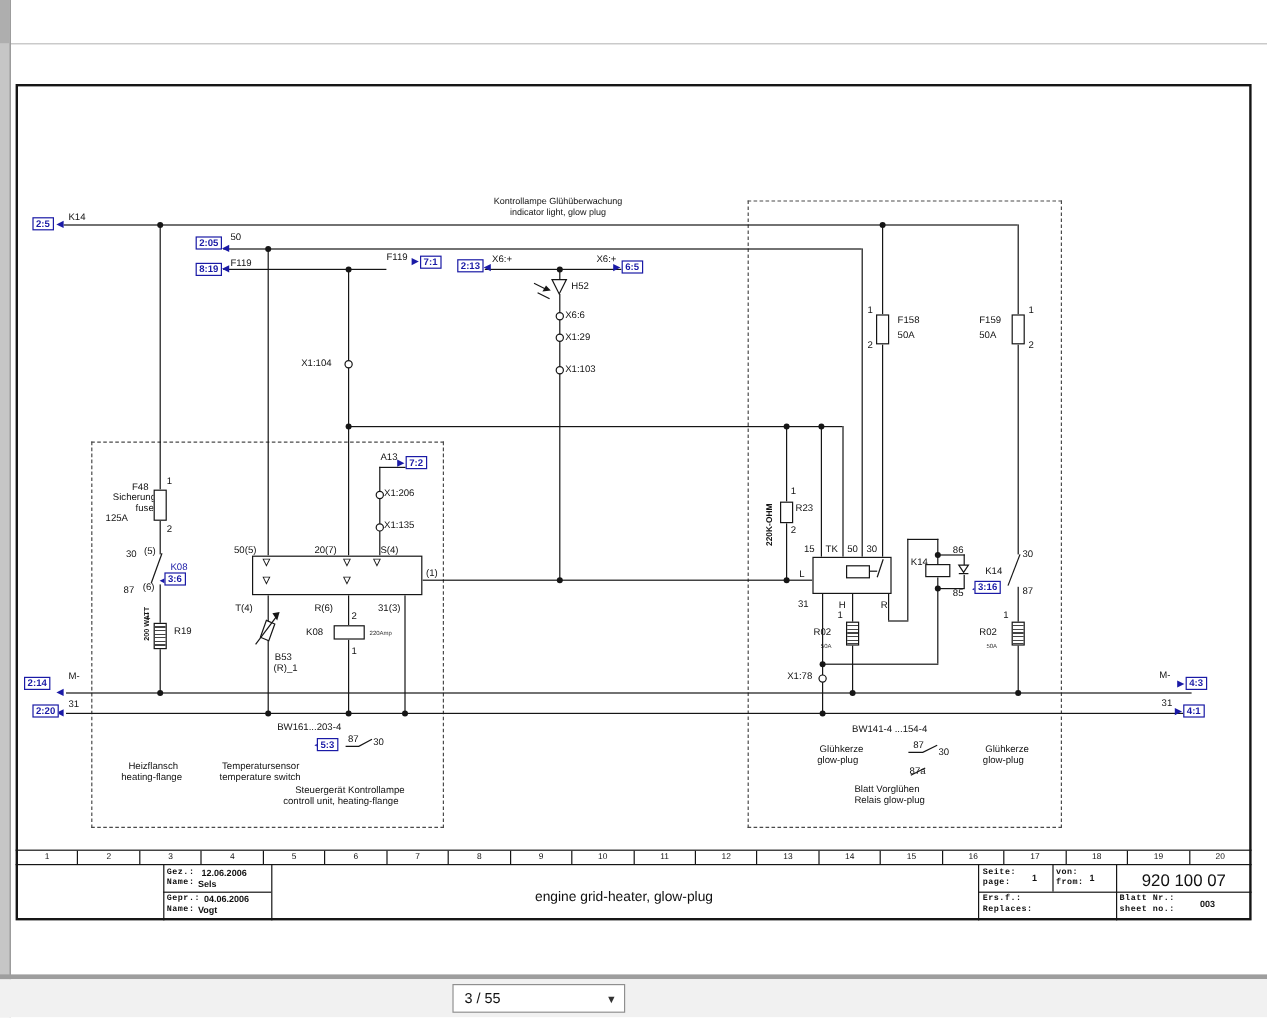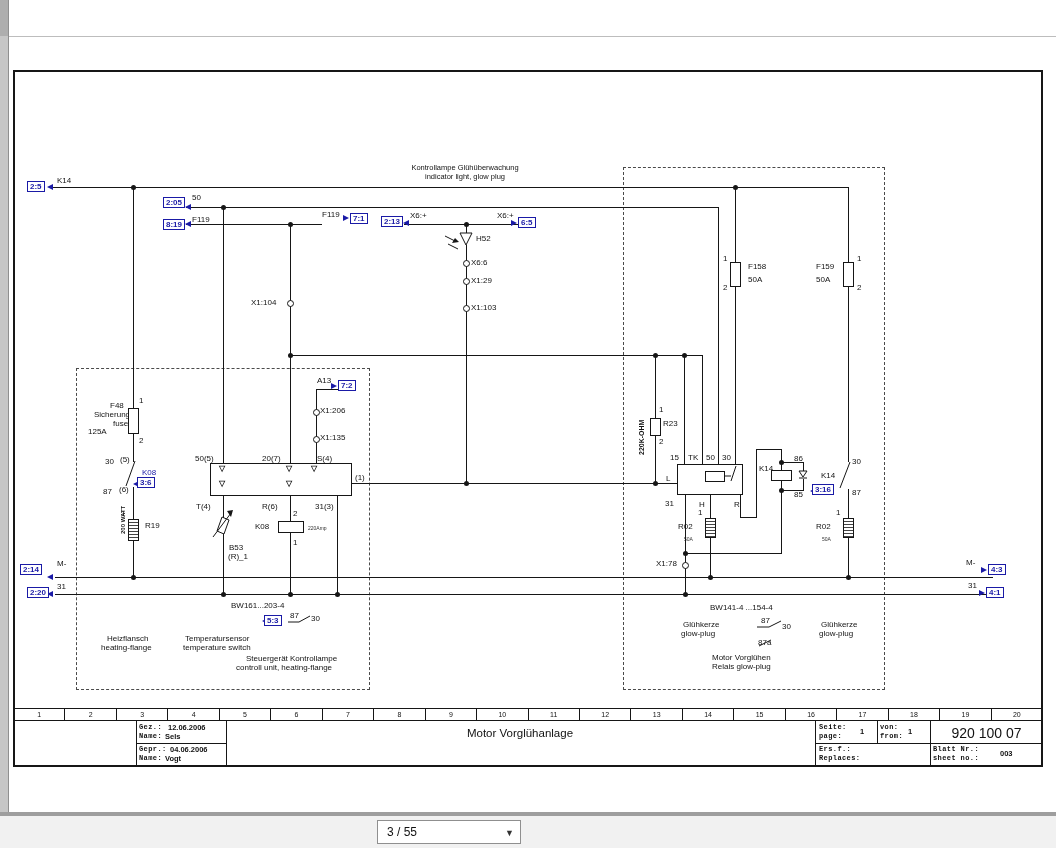--- a/index.html
+++ b/index.html
@@ -289,21 +289,21 @@
   <b class="lbl t5" style="left:822px;top:536px">50A</b>
   <b class="lbl" style="left:656px;top:559px">X1:78</b>
   <b class="lbl" style="left:710px;top:603px">BW141-4 ...154-4</b>
   <b class="lbl" style="left:683px;top:620px">Glühkerze</b>
   <b class="lbl" style="left:681px;top:629px">glow-plug</b>
   <b class="lbl" style="left:821px;top:620px">Glühkerze</b>
   <b class="lbl" style="left:819px;top:629px">glow-plug</b>
   <b class="lbl" style="left:761px;top:616px">87</b>
   <b class="lbl" style="left:782px;top:622px">30</b>
   <b class="lbl" style="left:758px;top:638px">87a</b>
-  <b class="lbl" style="left:712px;top:653px">Motor Vorglühen</b>
+  <b class="lbl" style="left:712px;top:653px">Blatt Vorglühen</b>
   <b class="lbl" style="left:712px;top:662px">Relais glow-plug</b>
   <b class="lbl" style="left:57px;top:559px">M-</b>
   <b class="lbl" style="left:57px;top:582px">31</b>
   <b class="lbl" style="left:966px;top:558px">M-</b>
   <b class="lbl" style="left:968px;top:581px">31</b>
 
   <div class="fline" style="left:13px;top:708px;width:1030px;height:1px"></div>
   <div class="fline" style="left:13px;top:720px;width:1030px;height:1px"></div>
   <div id="ruler">
       <span class="rcell">1</span>
@@ -337,21 +337,21 @@
 
   <b class="mono" style="position:absolute;left:139px;top:723px">Gez.:</b>
   <b class="tv" style="position:absolute;left:168px;top:723px">12.06.2006</b>
   <b class="mono" style="position:absolute;left:139px;top:732px">Name:</b>
   <b class="tv" style="position:absolute;left:165px;top:732px">Sels</b>
   <b class="mono" style="position:absolute;left:139px;top:745px">Gepr.:</b>
   <b class="tv" style="position:absolute;left:170px;top:745px">04.06.2006</b>
   <b class="mono" style="position:absolute;left:139px;top:754px">Name:</b>
   <b class="tv" style="position:absolute;left:165px;top:754px">Vogt</b>
 
-  <div style="position:absolute;left:230px;top:727px;width:580px;text-align:center;font-size:11.5px;color:#111">Motor Vorglühanlage</div>
+  <div style="position:absolute;left:230px;top:742px;width:580px;text-align:center;font-size:11.5px;color:#111">engine grid-heater, glow-plug</div>
 
   <b class="mono" style="position:absolute;left:819px;top:723px">Seite:</b>
   <b class="mono" style="position:absolute;left:819px;top:732px">page:</b>
   <b class="tv" style="position:absolute;left:860px;top:727px">1</b>
   <b class="mono" style="position:absolute;left:880px;top:723px">von:</b>
   <b class="mono" style="position:absolute;left:880px;top:732px">from:</b>
   <b class="tv" style="position:absolute;left:908px;top:727px">1</b>
   <div style="position:absolute;left:930px;top:725px;width:113px;text-align:center;font-size:14px;color:#111">920 100 07</div>
   <b class="mono" style="position:absolute;left:819px;top:745px">Ers.f.:</b>
   <b class="mono" style="position:absolute;left:819px;top:754px">Replaces:</b>

